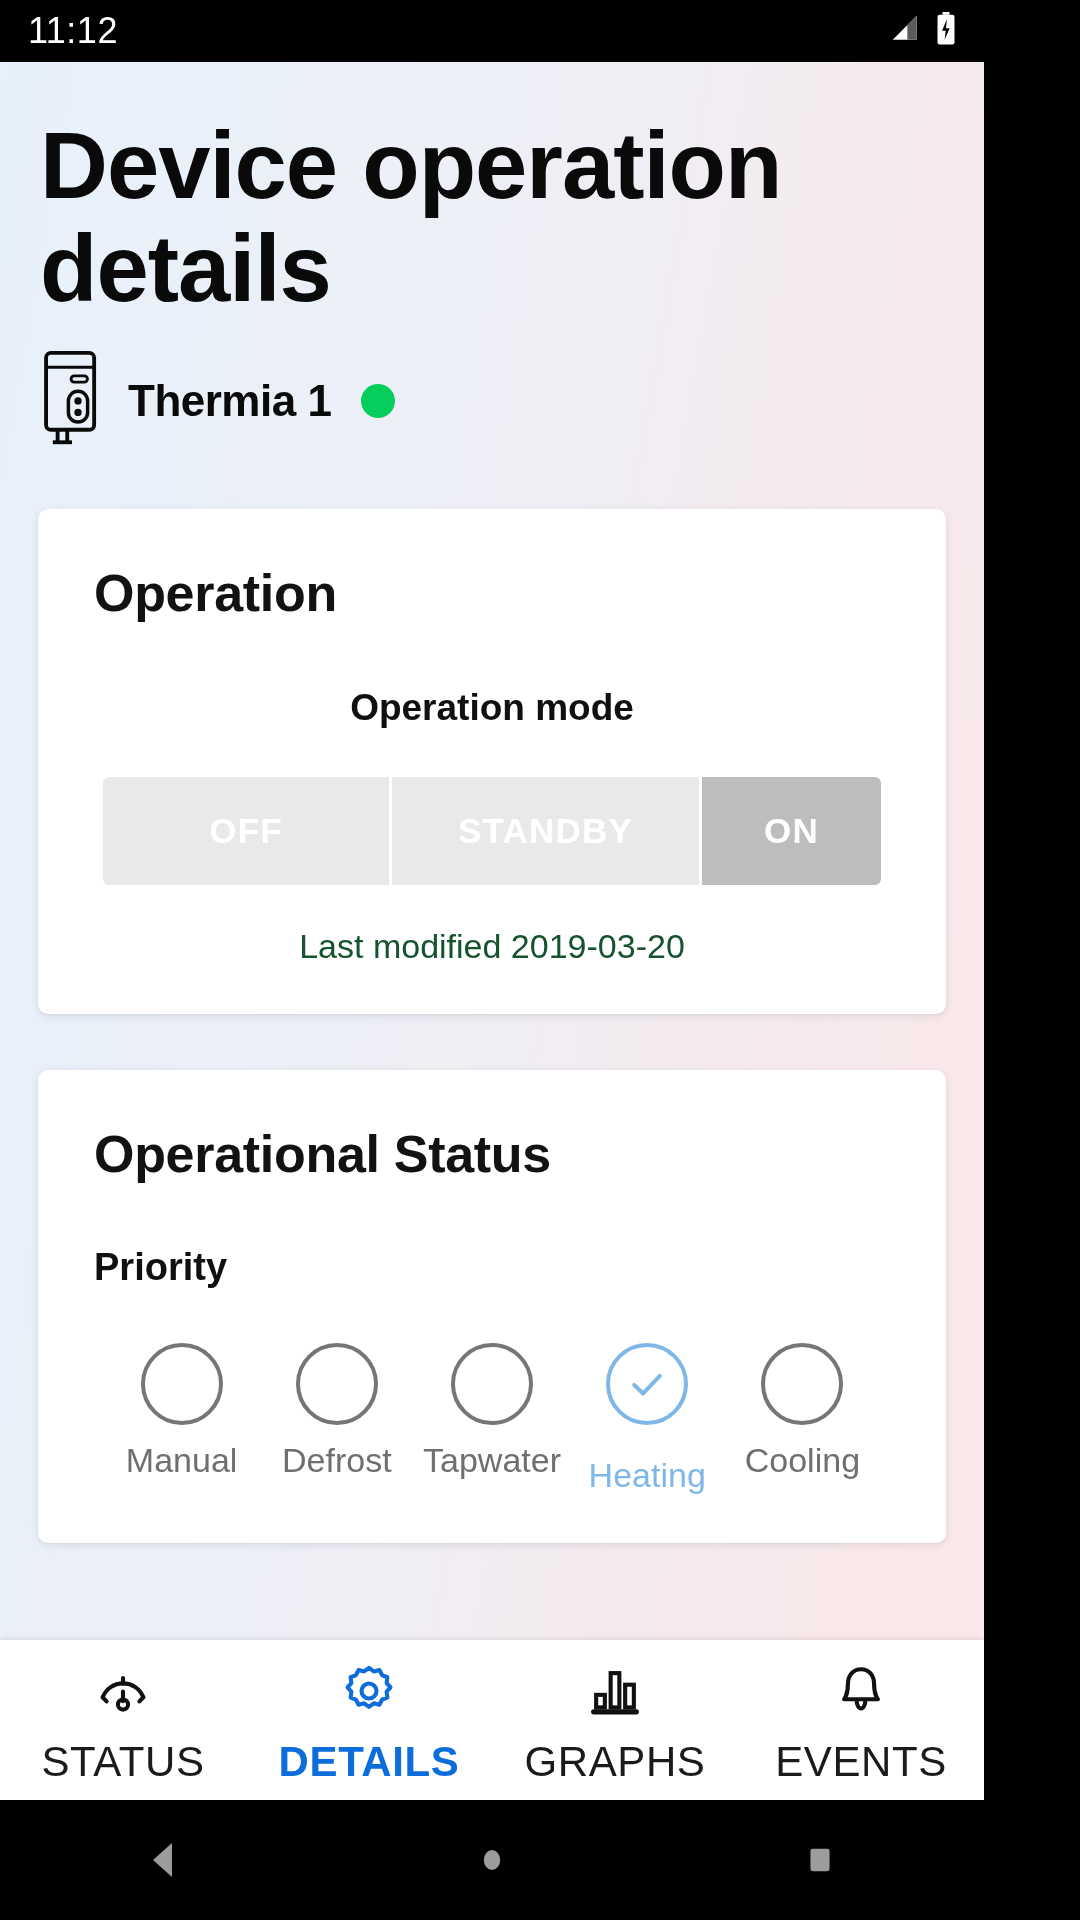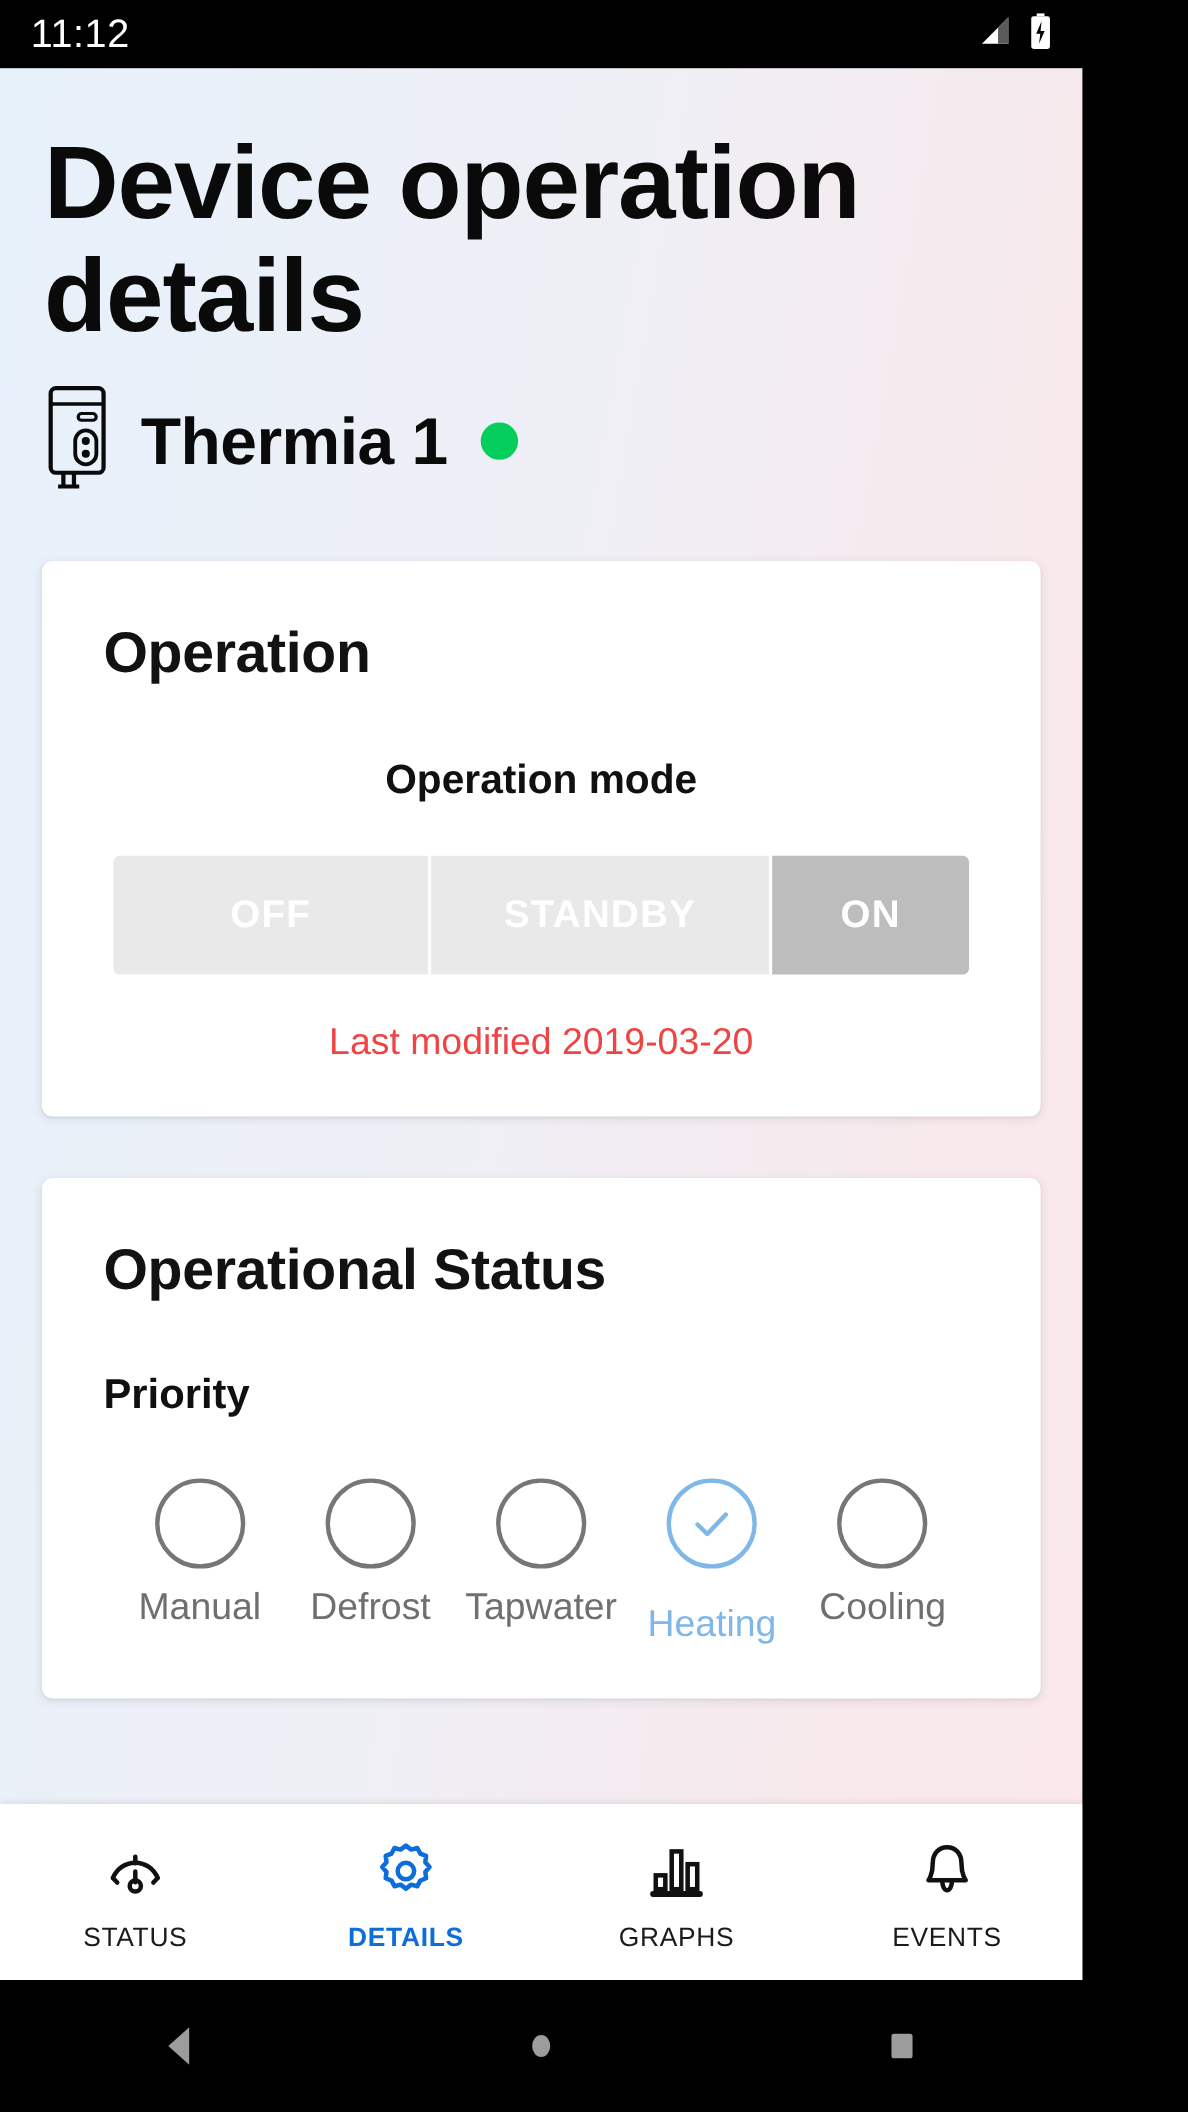--- a/index.html
+++ b/index.html
@@ -44,21 +44,21 @@
     color:#0A0A0A; letter-spacing:-1px;
     max-width:860px;
     font-family:"Liberation Sans", sans-serif;
   }
   .device-row {
     display:flex; align-items:center; gap:22px;
     margin-top:28px;
   }
   .device-icon { flex:0 0 auto; display:block; }
   .device-name {
-    font-size:60px; font-weight:700; color:#0A0A0A; letter-spacing:-0.5px;
+    font-size:44px; font-weight:700; color:#0A0A0A; letter-spacing:-0.5px;
   }
   .device-dot {
     width:34px; height:34px; border-radius:50%;
     background:#06CE5C; flex:0 0 auto; margin-left:8px;
   }
 
   
   .card {
     background:#FFFFFF;
     margin:0 38px;
@@ -86,21 +86,21 @@
     font-size:35px; font-weight:700; letter-spacing:1.2px;
     padding:0 44px;
     border:none; cursor:pointer;
   }
   .seg.first { border-radius:6px 0 0 6px; min-width:286px; }
   .seg.mid { min-width:0; flex:0 0 auto; padding:0 66px; }
   .seg.last { border-radius:0 6px 6px 0; min-width:0; padding:0 62px; }
   .seg.selected { background:#BDBDBD; }
   .last-modified {
     text-align:center; margin-top:42px;
-    font-size:34px; color:#ef4444; font-weight:400;
+    font-size:34px; color:#14532d; font-weight:400;
   }
 
   
   .sub-label {
     font-size:38px; font-weight:700; color:#101010; margin-top:62px;
   }
   .priority-row {
     display:flex; justify-content:space-between; align-items:flex-start;
     margin-top:54px; padding:0 10px;
   }
@@ -124,21 +124,21 @@
     flex:0 0 160px; height:160px; background:#FFFFFF;
     display:flex; align-items:center; justify-content:space-around;
     box-shadow:0 -1px 6px rgba(0,0,0,0.10);
     z-index:5;
   }
   .tab {
     display:flex; flex-direction:column; align-items:center; gap:16px;
     flex:1 1 0; cursor:pointer; padding-top:6px;
   }
   .tab-label {
-    font-size:24px; letter-spacing:0.6px; color:#1B1B1B; font-weight:400;
+    font-size:42px; letter-spacing:0.6px; color:#1B1B1B; font-weight:400;
   }
   .tab.active .tab-label { color:#0D6EDB; font-weight:700; }
   .tab-icon { height:62px; display:flex; align-items:center; justify-content:center; }
 
   
   .navbar {
     flex:0 0 120px; height:120px; background:#000;
     display:flex; align-items:center; justify-content:space-around;
   }
   .nav-btn { display:flex; align-items:center; justify-content:center; width:160px; height:120px; cursor:pointer; }

